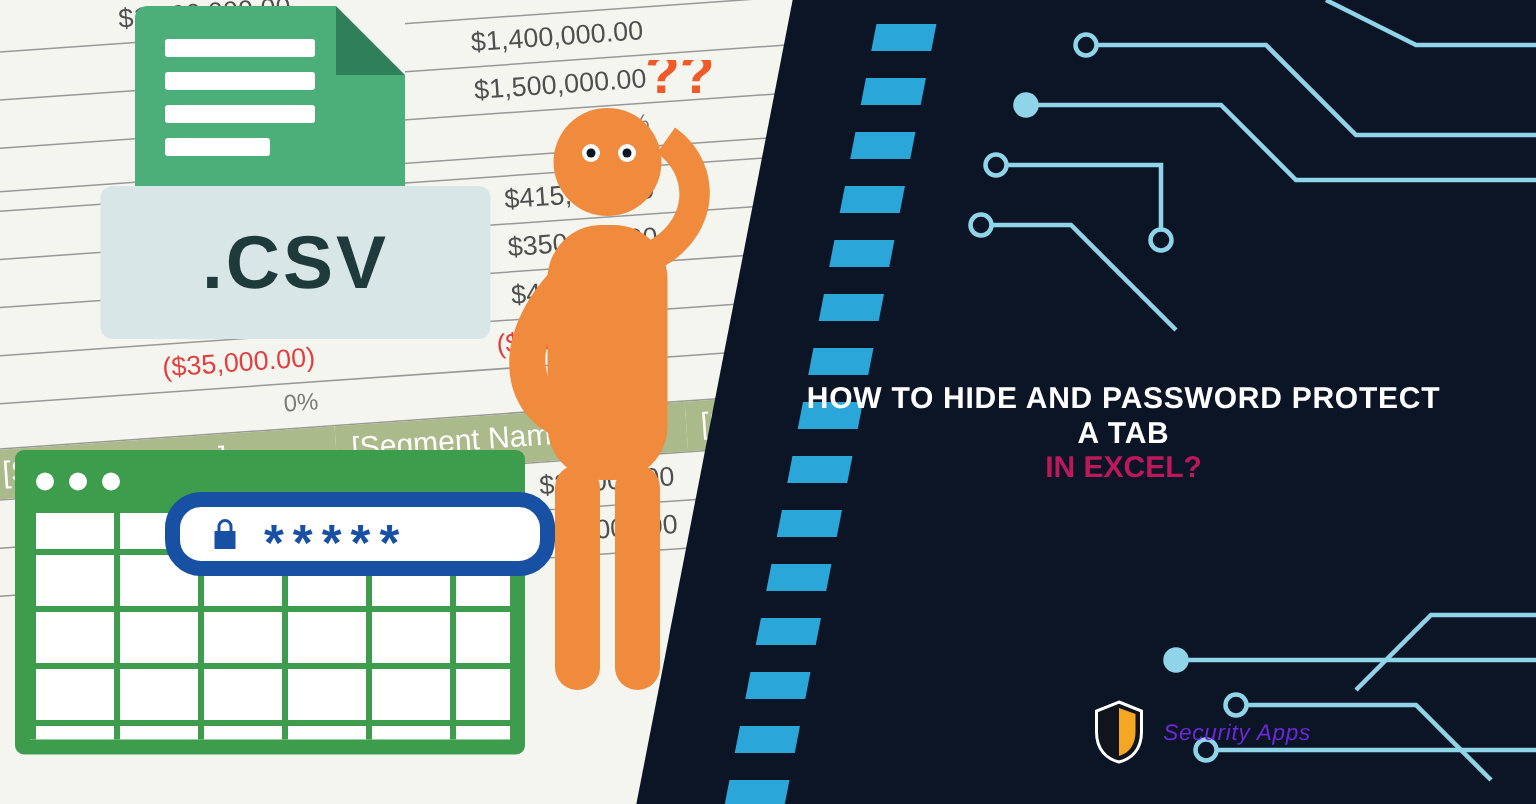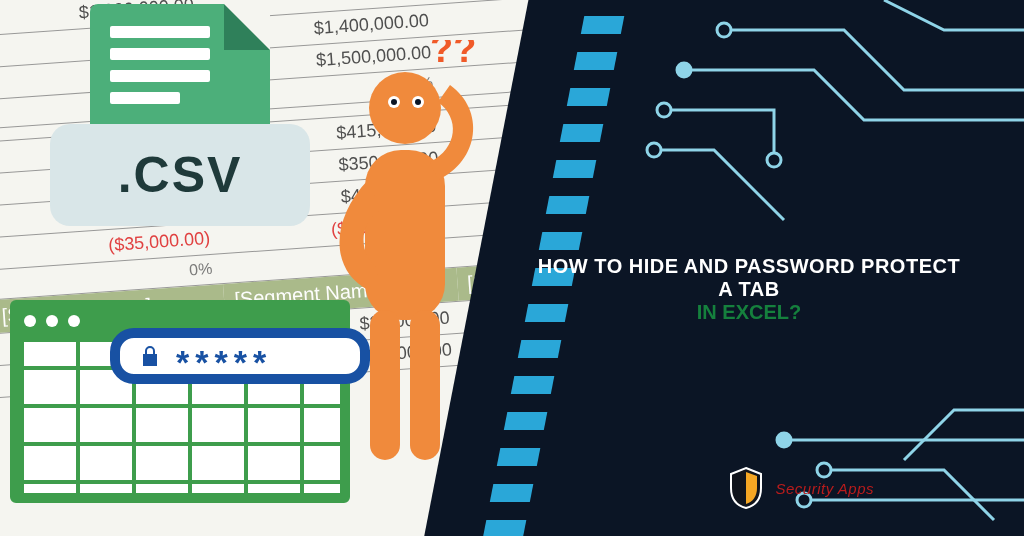--- a/index.html
+++ b/index.html
@@ -72,29 +72,29 @@
   .csv-lines span {
     display: block;
     height: 12px;
     background: #fff;
     margin-bottom: 10px;
     border-radius: 2px;
   }
   .csv-lines span:nth-child(4){ width: 70%; }
   .csv-label {
     position: absolute;
-    left: 0; top: 120px;
+    left: 17px; top: 120px;
     width: 260px;
     background: #d9e6e8;
     color: #1f3a3a;
     font-size: 50px;
     font-weight: 600;
     text-align: center;
     padding: 22px 0;
-    border-radius: 20px;
+    border-radius: 8px;
     letter-spacing: 2px;
   }
 
   
   .app-window {
     position: absolute;
     left: 10px; top: 300px;
     width: 340px; height: 205px;
   }
   .app-window .gridframe {
@@ -181,35 +181,35 @@
     position:absolute;
     right:60px; top:255px;
     width:430px;
     text-align:center;
     color:#fff;
   }
   .headline .line1{
     font-size:20px; font-weight:800; letter-spacing:.5px;
   }
   .headline .line2{
-    font-size:20px; font-weight:800; color:#15803d;
+    font-size:20px; font-weight:800; color:#be185d;
   }
 
   .brand{
     position:absolute;
     right:150px; bottom:26px;
     display:flex; align-items:center; gap:12px;
     color:#fff;
   }
   .brand .shield{
     width:36px; height:44px;
   }
   .brand .txt .name{ font-size:22px; font-weight:600; }
   .brand .txt .name .net{ font-weight:400; color:#ccc; }
-  .brand .txt .tag{ font-size:15px; color:#b91c1c; font-style:italic; letter-spacing:.5px; }
+  .brand .txt .tag{ font-size:15px; color:#6d28d9; font-style:italic; letter-spacing:.5px; }
 </style>
 </head>
 <body>
 
 <div class="spreadsheet-bg">
   <div class="sheet-row">
       <div class="cell">$1,800,000.00</div>
       <div class="cell"></div>
       <div class="cell"></div>
     </div>

